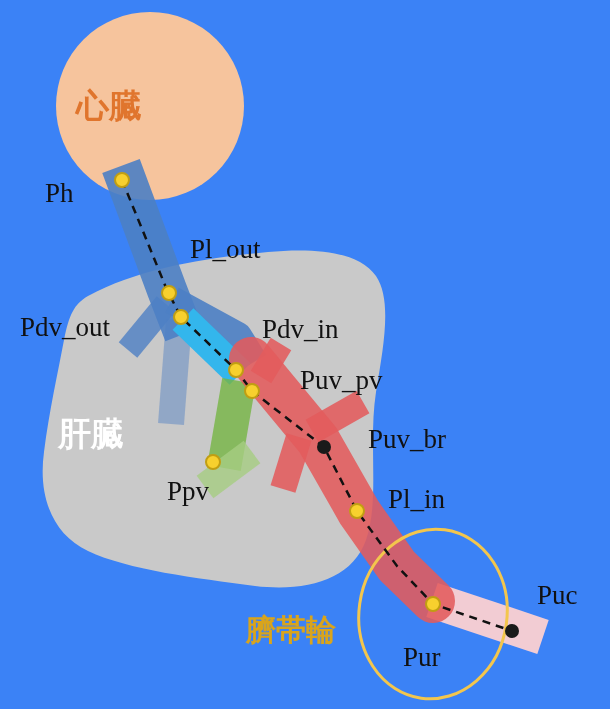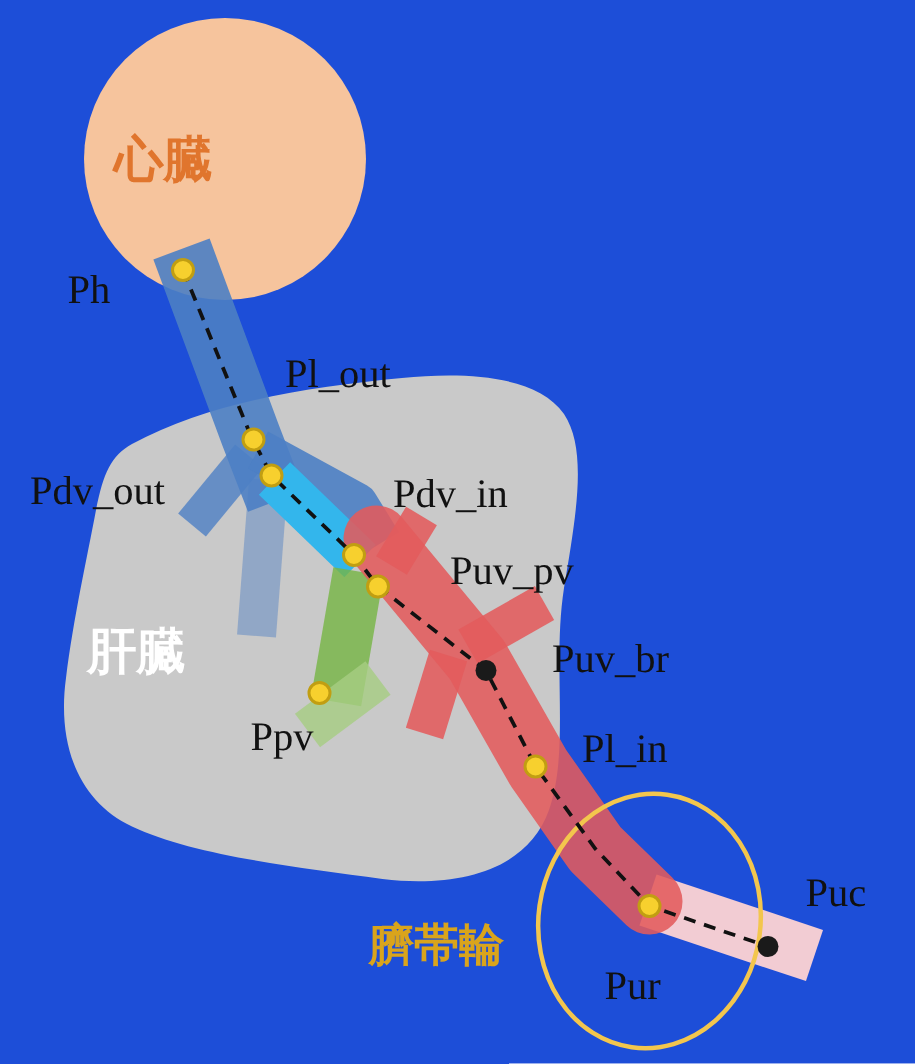--- a/index.html
+++ b/index.html
@@ -1,20 +1,20 @@
 <!DOCTYPE html>
 <html><head>
 <meta charset="utf-8">
 <style>
   html, body { margin: 0; padding: 0; background: #ffffff; }
   .canvas {
     position: relative;
     width: 610px;
     height: 709px;
-    background: #1d4ed8;
+    background: #3b82f6;
     overflow: hidden;
     font-family: "Liberation Sans", sans-serif;
   }
   .canvas svg { position: absolute; inset: 0; }
   text.point-label {
     font-family: "Liberation Serif", serif;
     font-size: 27px;
   }
   text.organ-label {
     font-family: "Liberation Sans", sans-serif;

